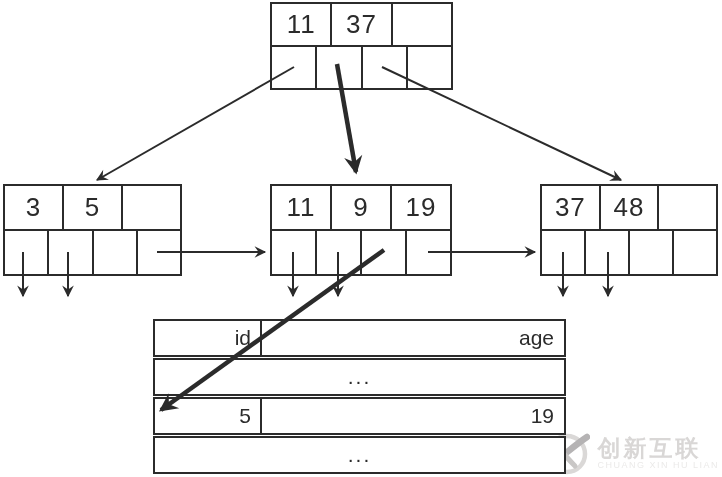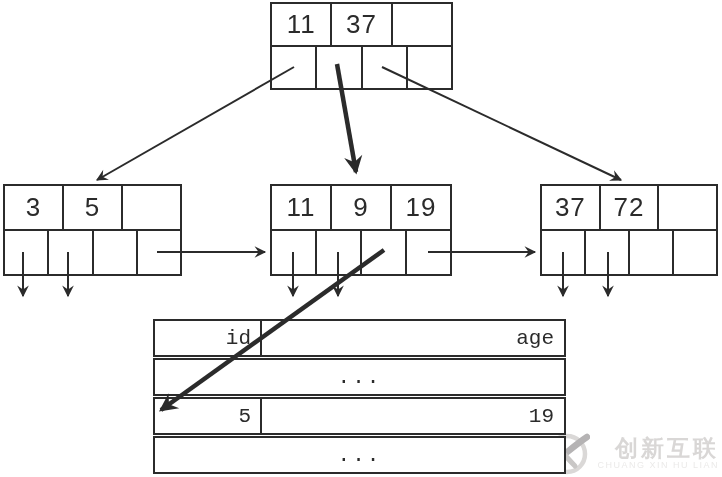--- a/index.html
+++ b/index.html
@@ -49,21 +49,20 @@
   .dbtable {
     position: absolute;
     left: 153px; top: 319px;
     width: 413px;
     z-index: 2;
     display: flex;
     flex-direction: column;
     gap: 1px;
     font-size: 21px;
     color: #2b2b2b;
-    font-family: Liberation Mono, monospace;
   }
   .trow {
     border: 2px solid #2b2b2b;
     height: 38px;
     display: flex;
     align-items: stretch;
     background: #fff;
   }
   .tcell { display: flex; align-items: center; }
   .tcell.c-id   { width: 107px; border-right: 2px solid #2b2b2b; justify-content: flex-end; padding-right: 9px; }
@@ -73,21 +72,21 @@
 
   
   .watermark {
     position: absolute;
     right: 3px; bottom: 1px;
     display: flex;
     align-items: center;
     gap: 7px;
     z-index: 1;
   }
-  .wm-textblock { display: flex; flex-direction: column; align-items: flex-end; }
+  .wm-textblock { display: flex; flex-direction: column; align-items: flex-start; }
   .wm-cn {
     font-size: 23px;
     font-weight: 700;
     color: #d9d7d6;
     letter-spacing: 3px;
     line-height: 1.05;
     white-space: nowrap;
   }
   .wm-en {
     font-size: 9px;
@@ -166,21 +165,21 @@
       <div class="pcell"></div>
       <div class="pcell"></div>
       <div class="pcell"></div>
       <div class="pcell"></div>
     </div>
   </div>
 
   <div class="node node-right">
     <div class="krow">
       <div class="kcell">37</div>
-      <div class="kcell">72</div>
+      <div class="kcell">48</div>
       <div class="kcell"></div>
     </div>
     <div class="prow">
       <div class="pcell"></div>
       <div class="pcell"></div>
       <div class="pcell"></div>
       <div class="pcell"></div>
     </div>
   </div>
 

